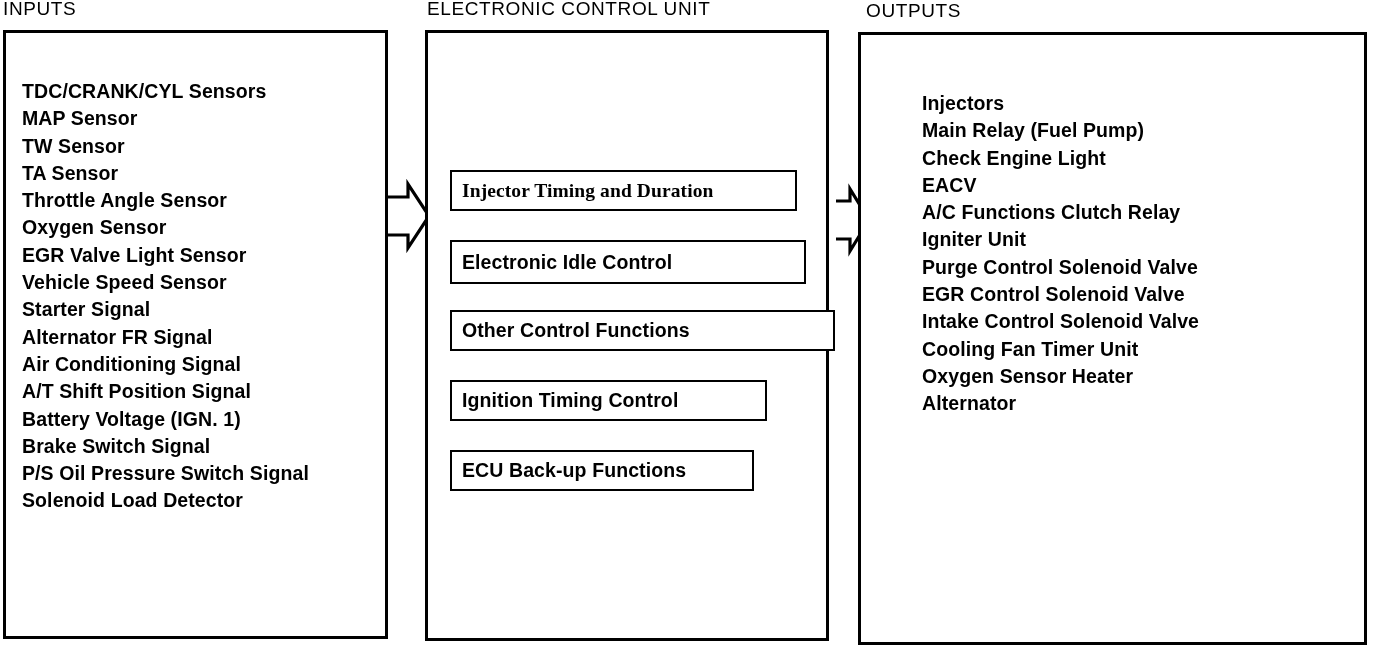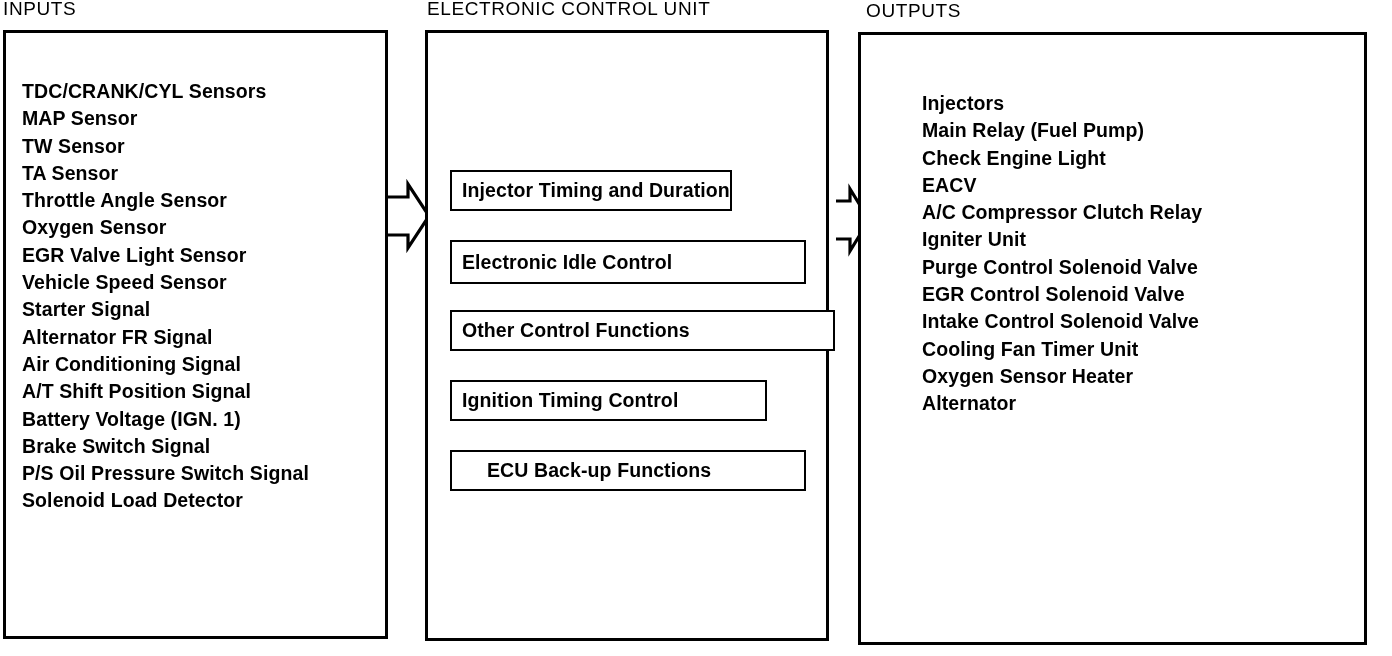--- a/index.html
+++ b/index.html
@@ -115,52 +115,52 @@
   <div class="arrow" style="left:386px; top:178px;">
     <svg width="46" height="76" viewBox="0 0 46 76">
       <path d="M2 19 L22 19 L22 6 L43 38 L22 70 L22 57 L2 57" fill="#ffffff" stroke="#000000" stroke-width="3.2" stroke-linejoin="miter" stroke-linecap="butt"></path>
     </svg>
   </div>
 
   <div class="col-title" style="left:427px; top:-2px;">ELECTRONIC CONTROL UNIT</div>
 
   <div class="panel" style="left:425px; top:30px; width:404px; height:611px;"></div>
 
-  <div class="fn-box" style="left:450px; top:170px; width:282px; height:41px;">
+  <div class="fn-box" style="left:450px; top:170px; width:347px; height:41px;font-family:Liberation Serif, serif;">
     <span class="fn-label">Injector Timing and Duration</span>
   </div>
   <div class="fn-box" style="left:450px; top:240px; width:356px; height:44px;">
     <span class="fn-label">Electronic Idle Control</span>
   </div>
   <div class="fn-box" style="left:450px; top:310px; width:385px; height:41px;">
     <span class="fn-label">Other Control Functions</span>
   </div>
   <div class="fn-box" style="left:450px; top:380px; width:317px; height:41px;">
     <span class="fn-label">Ignition Timing Control</span>
   </div>
-  <div class="fn-box" style="left:450px; top:450px; width:356px; height:41px;padding-left:25px;">
+  <div class="fn-box" style="left:450px; top:450px; width:304px; height:41px;">
     <span class="fn-label">ECU Back-up Functions</span>
   </div>
 
   <div class="arrow" style="left:828px; top:180px;">
     <svg width="44" height="80" viewBox="0 0 44 80">
       <path d="M8 21 L22 21 L22 9 L41 40 L22 71 L22 59 L8 59" fill="#ffffff" stroke="#000000" stroke-width="3.2" stroke-linejoin="miter" stroke-linecap="butt"></path>
     </svg>
   </div>
 
   <div class="col-title" style="left:866px; top:0px;">OUTPUTS</div>
 
   <div class="panel" style="left:858px; top:32px; width:509px; height:613px;"></div>
 
   <div class="list" style="left:922px; top:90px; width:430px;">
     <div class="list-item">Injectors</div>
     <div class="list-item">Main Relay (Fuel Pump)</div>
     <div class="list-item">Check Engine Light</div>
     <div class="list-item">EACV</div>
-    <div class="list-item">A/C Compressor Clutch Relay</div>
+    <div class="list-item">A/C Functions Clutch Relay</div>
     <div class="list-item">Igniter Unit</div>
     <div class="list-item">Purge Control Solenoid Valve</div>
     <div class="list-item">EGR Control Solenoid Valve</div>
     <div class="list-item">Intake Control Solenoid Valve</div>
     <div class="list-item">Cooling Fan Timer Unit</div>
     <div class="list-item">Oxygen Sensor Heater</div>
     <div class="list-item">Alternator</div>
   </div>
 
 </div>

